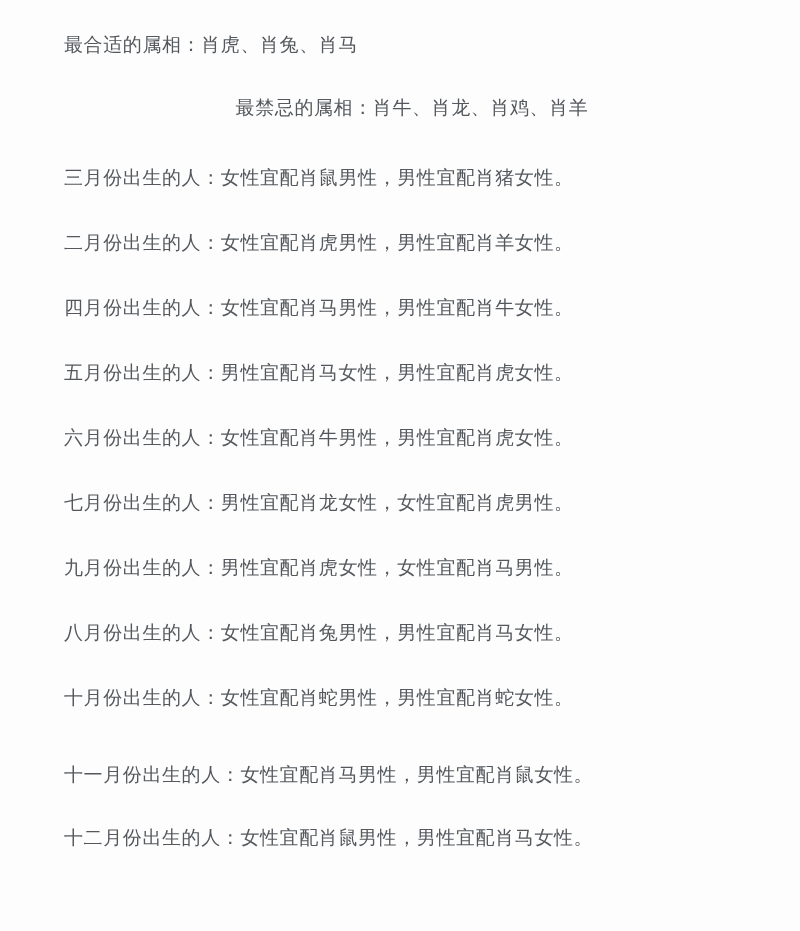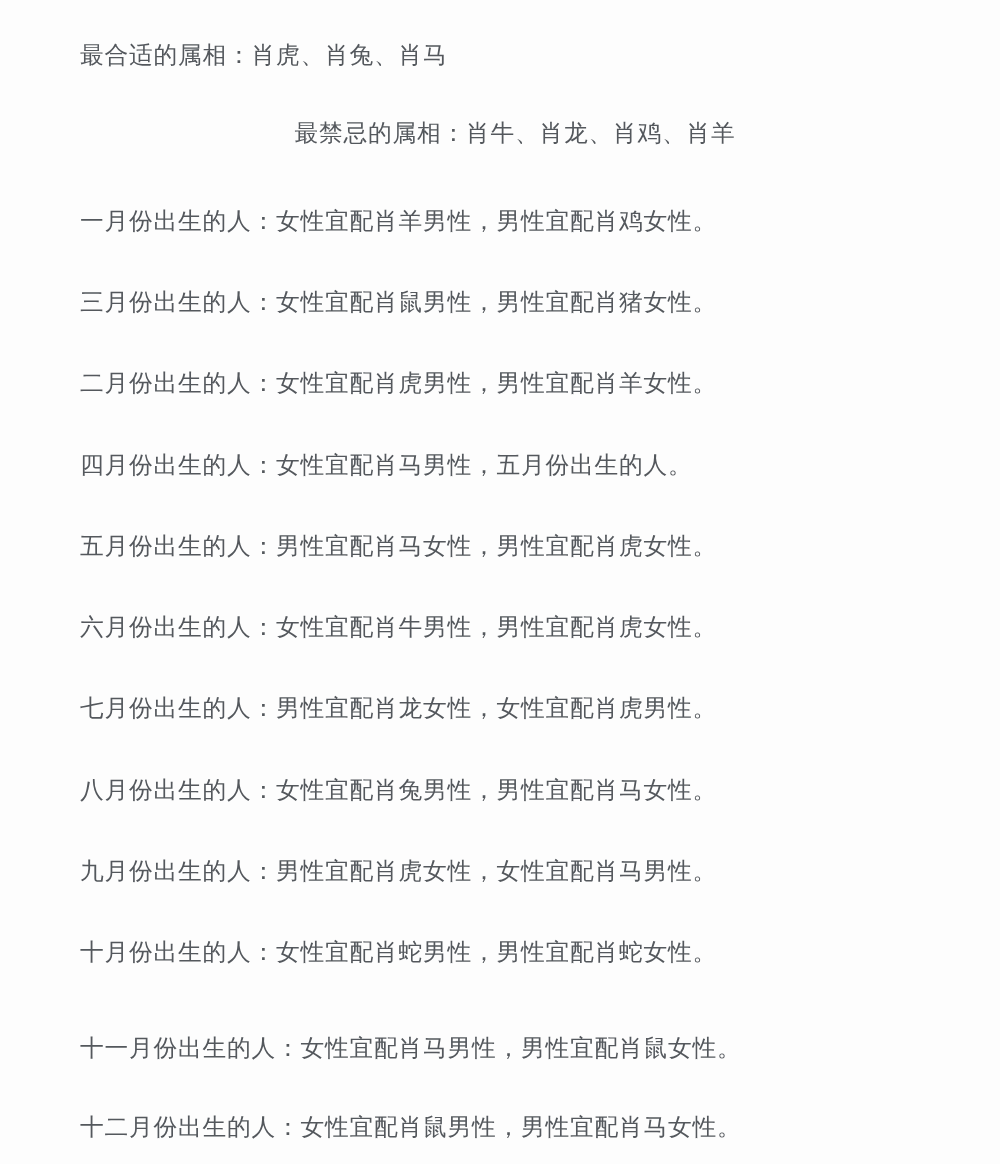--- a/index.html
+++ b/index.html
@@ -32,25 +32,24 @@
   .article p.gap-lg { margin-bottom: 50px; text-align: center; }
   .article p.gap-xl { margin-bottom: 57px; }
   .article p:last-child { margin-bottom: 0; font-family: Liberation Serif, serif; }
 </style>
 </head>
 <body>
 
 <div class="article">
   <p class="gap-sm">最合适的属相：肖虎、肖兔、肖马</p>
   <p class="gap-lg">最禁忌的属相：肖牛、肖龙、肖鸡、肖羊</p>
-  <p>一月份出生的人：女性宜配肖羊男性，男性宜配肖鸡女性。</p>
   <p>三月份出生的人：女性宜配肖鼠男性，男性宜配肖猪女性。</p>
   <p>二月份出生的人：女性宜配肖虎男性，男性宜配肖羊女性。</p>
-  <p>四月份出生的人：女性宜配肖马男性，五月份出生的人。</p>
+  <p>四月份出生的人：女性宜配肖马男性，男性宜配肖牛女性。</p>
   <p>五月份出生的人：男性宜配肖马女性，男性宜配肖虎女性。</p>
   <p>六月份出生的人：女性宜配肖牛男性，男性宜配肖虎女性。</p>
   <p>七月份出生的人：男性宜配肖龙女性，女性宜配肖虎男性。</p>
+  <p>九月份出生的人：男性宜配肖虎女性，女性宜配肖马男性。</p>
   <p>八月份出生的人：女性宜配肖兔男性，男性宜配肖马女性。</p>
-  <p>九月份出生的人：男性宜配肖虎女性，女性宜配肖马男性。</p>
   <p class="gap-xl">十月份出生的人：女性宜配肖蛇男性，男性宜配肖蛇女性。</p>
   <p class="gap-sm">十一月份出生的人：女性宜配肖马男性，男性宜配肖鼠女性。</p>
   <p>十二月份出生的人：女性宜配肖鼠男性，男性宜配肖马女性。</p>
 </div>
 
 </body></html>

